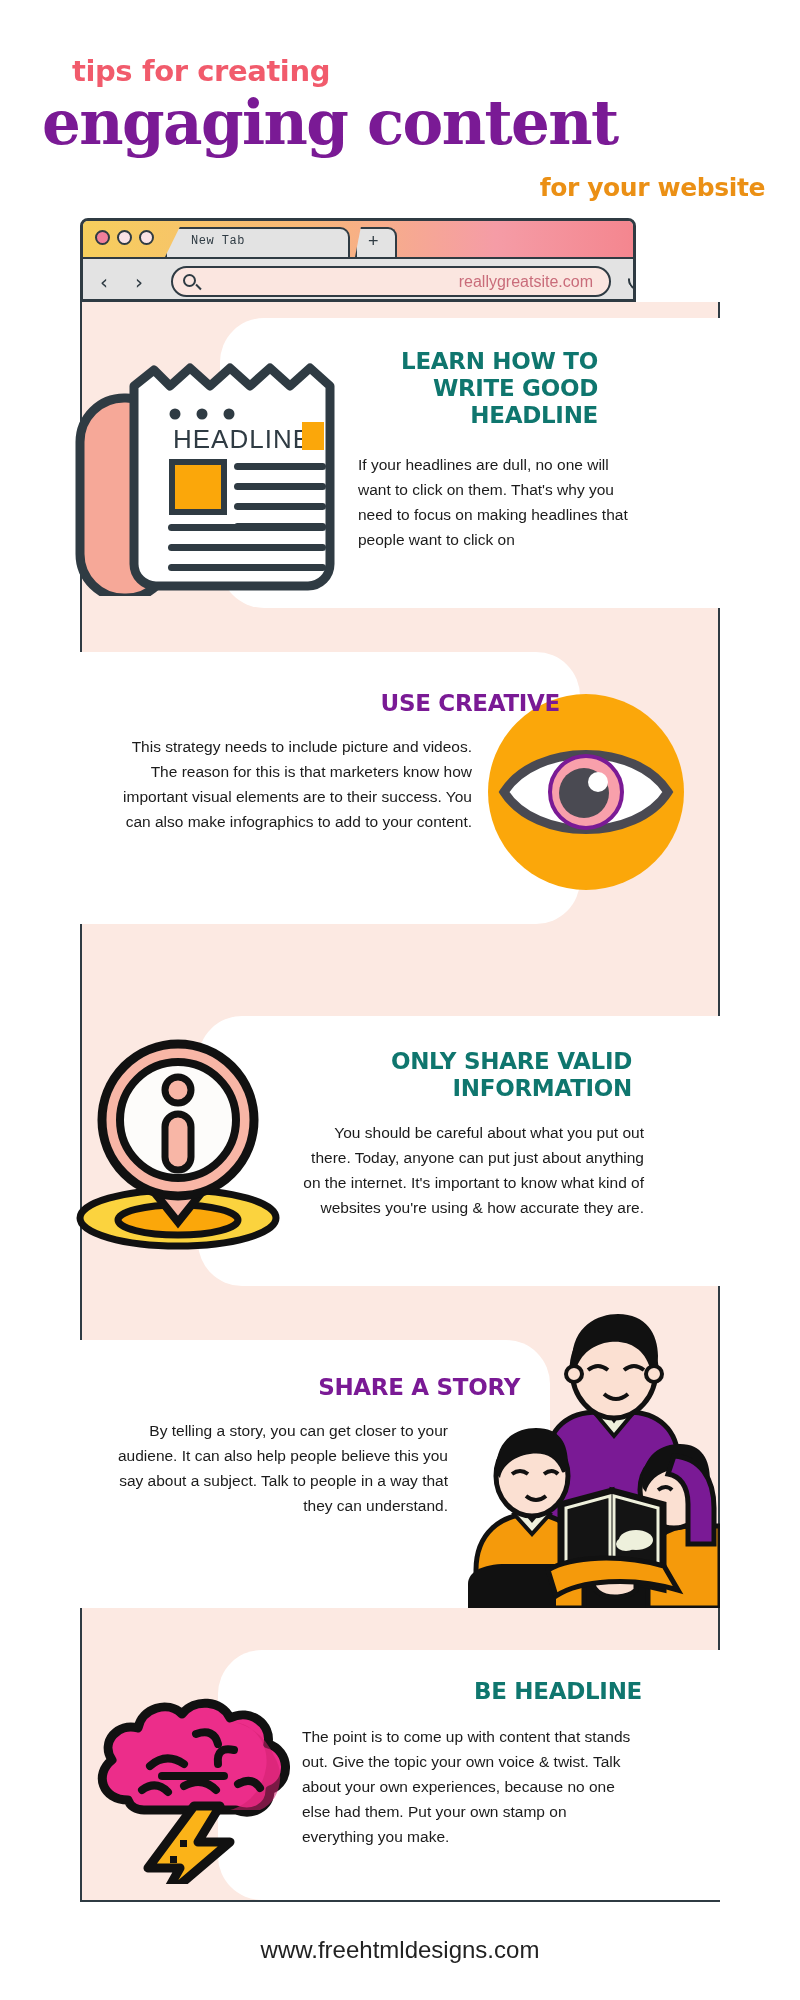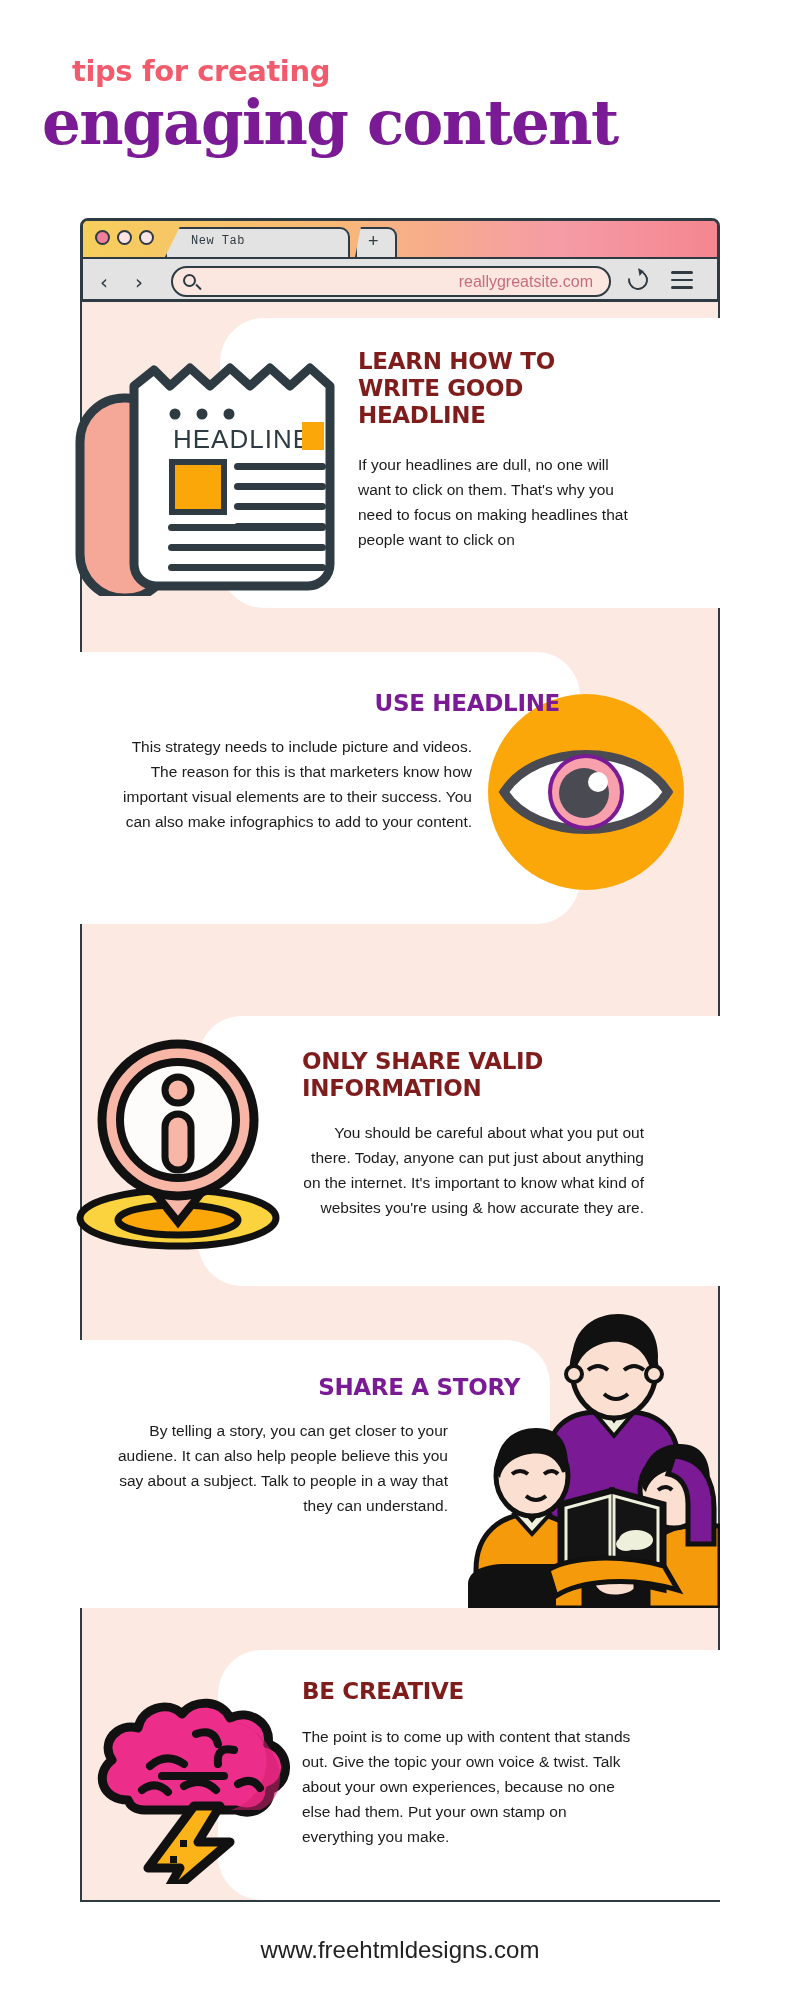--- a/index.html
+++ b/index.html
@@ -25,21 +25,21 @@
     line-height: 1;
   }
   .h-line3 {
     position: absolute; right: 35px; top: 173px;
     font-size: 25px; font-weight: bold; color: #eb9015;
     font-family: "DejaVu Sans", sans-serif; letter-spacing: -0.4px;
   }
 
   
   .browser {
-    position: absolute; left: 80px; top: 218px; width: 640px; height: 84px;
+    position: absolute; left: 80px; top: 218px; width: 556px; height: 84px;
     border: 3px solid #2f3b43; border-radius: 8px 8px 0 0;
     overflow: hidden; background: #e3e3e3;
   }
   .browser-top {
     position: relative; height: 36px;
     background: linear-gradient(90deg, #f6cf5c 0%, #f8b878 40%, #f59ca6 75%, #f4868f 100%);
   }
   .dots { position: absolute; left: 12px; top: 9px; display: flex; gap: 7px; }
   .dot { width: 15px; height: 15px; border-radius: 50%; border: 2px solid #2f3b43; }
   .dot.d1 { background: #f07f9b; }
@@ -121,39 +121,40 @@
 
   .sec-title {
     position: absolute; font-family: "DejaVu Sans", sans-serif;
     font-weight: bold; font-size: 23px; line-height: 1.18;
     letter-spacing: -0.3px;
   }
   .sec-body {
     position: absolute; font-family: "Liberation Sans", sans-serif;
     font-size: 15.5px; line-height: 1.62; color: #1b1b1b;
   }
-  .pink  { color: #7f1d1d; }
+  .pink  { color: #0f766e; text-align: right; }
   .purple{ color: #7a1a95; }
 
   
   .footer {
     position: absolute; left: 0; top: 1936px; width: 800px;
     text-align: center; font-size: 24px; color: #222;
     font-family: "Liberation Sans", sans-serif;
   }
   svg { display: block; }
 </style>
 </head>
 <body>
 
 <div class="page">
 
   <div class="header">
     <div class="h-line1">tips for creating</div>
     <div class="h-line2">engaging content</div>
+    <div class="h-line3">for your website</div>
   </div>
 
   <div class="browser">
     <div class="browser-top">
       <div class="dots">
         <div class="dot d1"></div>
         <div class="dot d2"></div>
         <div class="dot d3"></div>
       </div>
       <div class="tab"></div>
@@ -216,21 +217,21 @@
     <div style="position:absolute; left:408px; top:42px;">
       <svg width="196" height="196" viewBox="0 0 196 196">
         <circle cx="98" cy="98" r="98" fill="#fba70a"></circle>
         <path d="M16 98 C48 48, 148 48, 180 98 C148 148, 48 148, 16 98 Z" fill="#ffffff" stroke="#4a4a52" stroke-width="9"></path>
         <circle cx="98" cy="98" r="36" fill="#f8a0ab" stroke="#7a1a95" stroke-width="4"></circle>
         <circle cx="96" cy="99" r="25" fill="#4a4a52"></circle>
         <circle cx="110" cy="88" r="10" fill="#ffffff"></circle>
       </svg>
     </div>
 
-    <div class="sec-title purple" style="left:40px; top:38px; width:440px; text-align:right;">USE HEADLINE</div>
+    <div class="sec-title purple" style="left:40px; top:38px; width:440px; text-align:right;">USE CREATIVE</div>
     <div class="sec-body" style="left:36px; top:82px; width:356px; text-align:right;">This strategy needs to include picture and videos. The reason for this is that marketers know how important visual elements are to their success. You can also make infographics to add to your content.</div>
   </div>
 
   <div class="section" style="left:80px; top:1000px; height:300px;">
     <div class="card right" style="left:118px; top:16px; width:522px; height:270px;"></div>
 
     <div style="position:absolute; left:-12px; top:22px;">
       <svg width="220" height="230" viewBox="0 0 220 230">
         <ellipse cx="110" cy="196" rx="98" ry="28" fill="#fbd33e" stroke="#111" stroke-width="7"></ellipse>
         <ellipse cx="110" cy="198" rx="60" ry="15" fill="#fba70a" stroke="#111" stroke-width="7"></ellipse>
@@ -325,19 +326,19 @@
           <path d="M78 112 L140 112"></path>
         </g>
         <path d="M110 142 L64 204 L96 204 L78 236 L146 178 L114 178 L136 142 Z" fill="#fbb318" stroke="#111" stroke-width="9" stroke-linejoin="round"></path>
         <g fill="#111">
           <rect x="96" y="176" width="7" height="7"></rect>
           <rect x="86" y="192" width="7" height="7"></rect>
         </g>
       </svg>
     </div>
 
-    <div class="sec-title pink" style="left:222px; top:42px; width:340px;">BE CREATIVE</div>
+    <div class="sec-title pink" style="left:222px; top:42px; width:340px;">BE HEADLINE</div>
     <div class="sec-body" style="left:222px; top:80px; width:338px;margin-top:8px;">The point is to come up with content that stands out. Give the topic your own voice &amp; twist. Talk about your own experiences, because no one else had them. Put your own stamp on everything you make.</div>
   </div>
 
   <div class="footer">www.freehtmldesigns.com</div>
 
 </div>
 
 </body></html>

